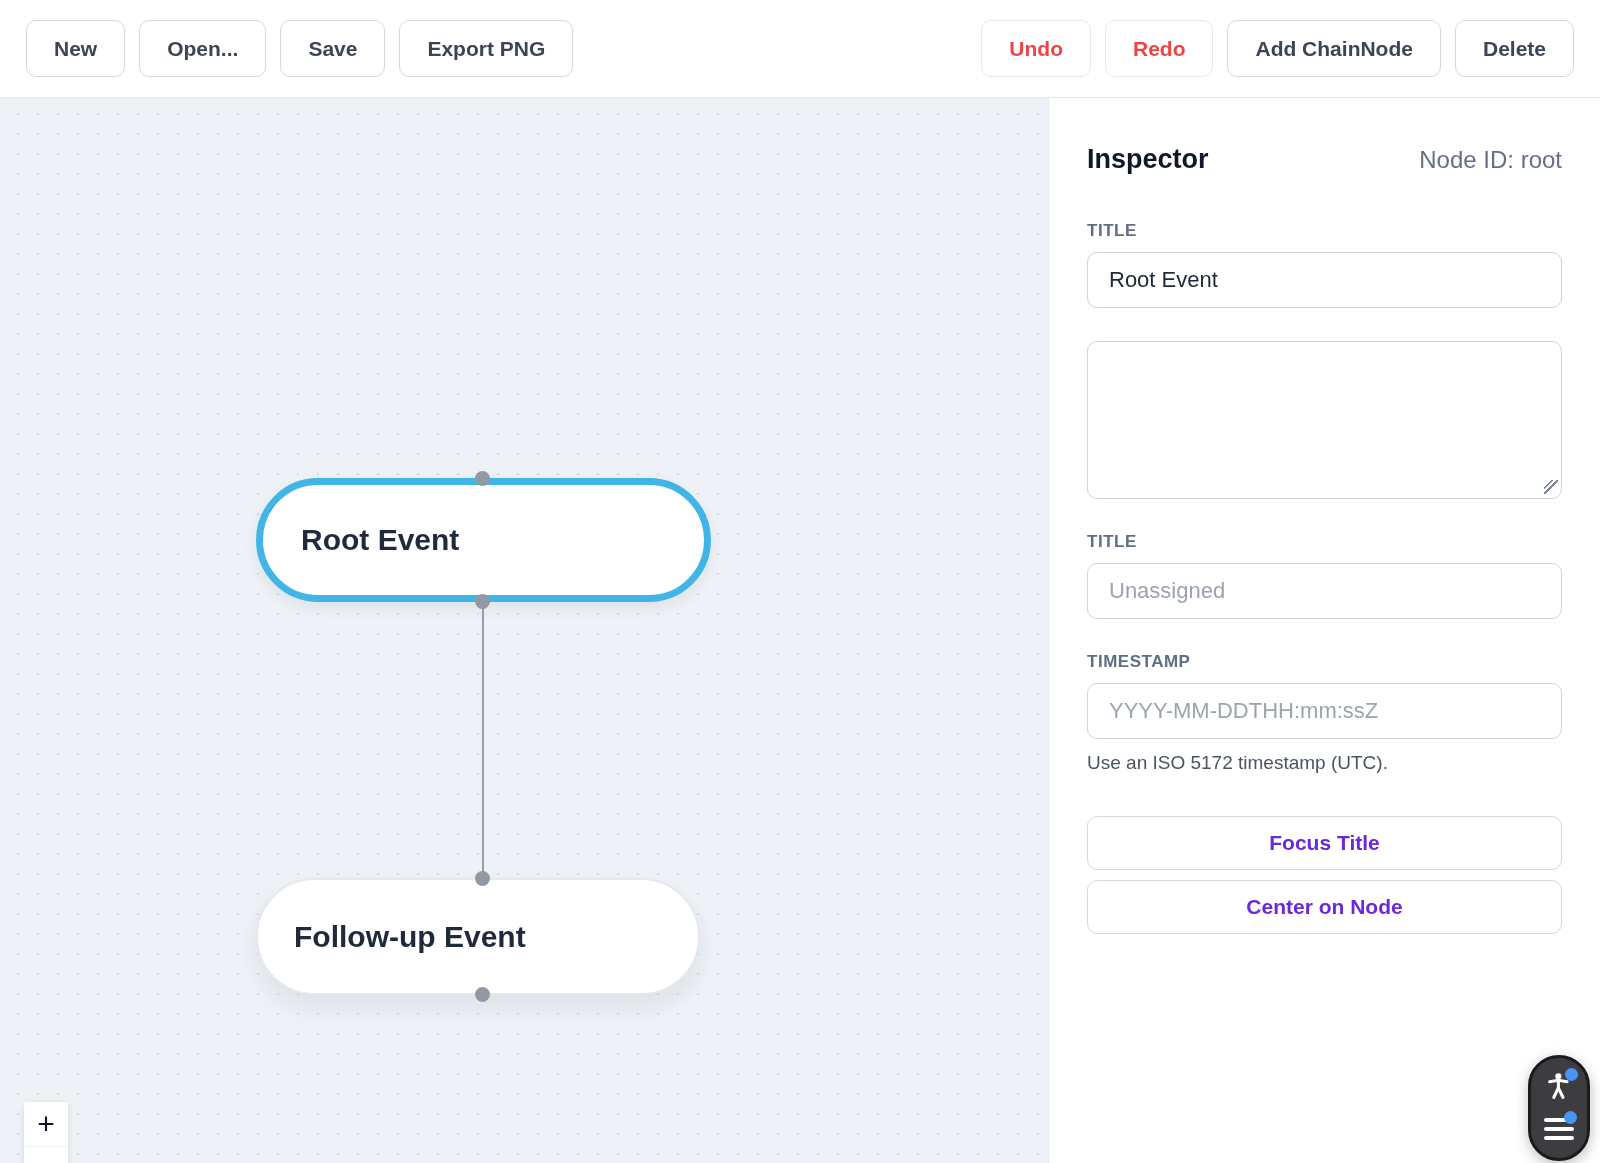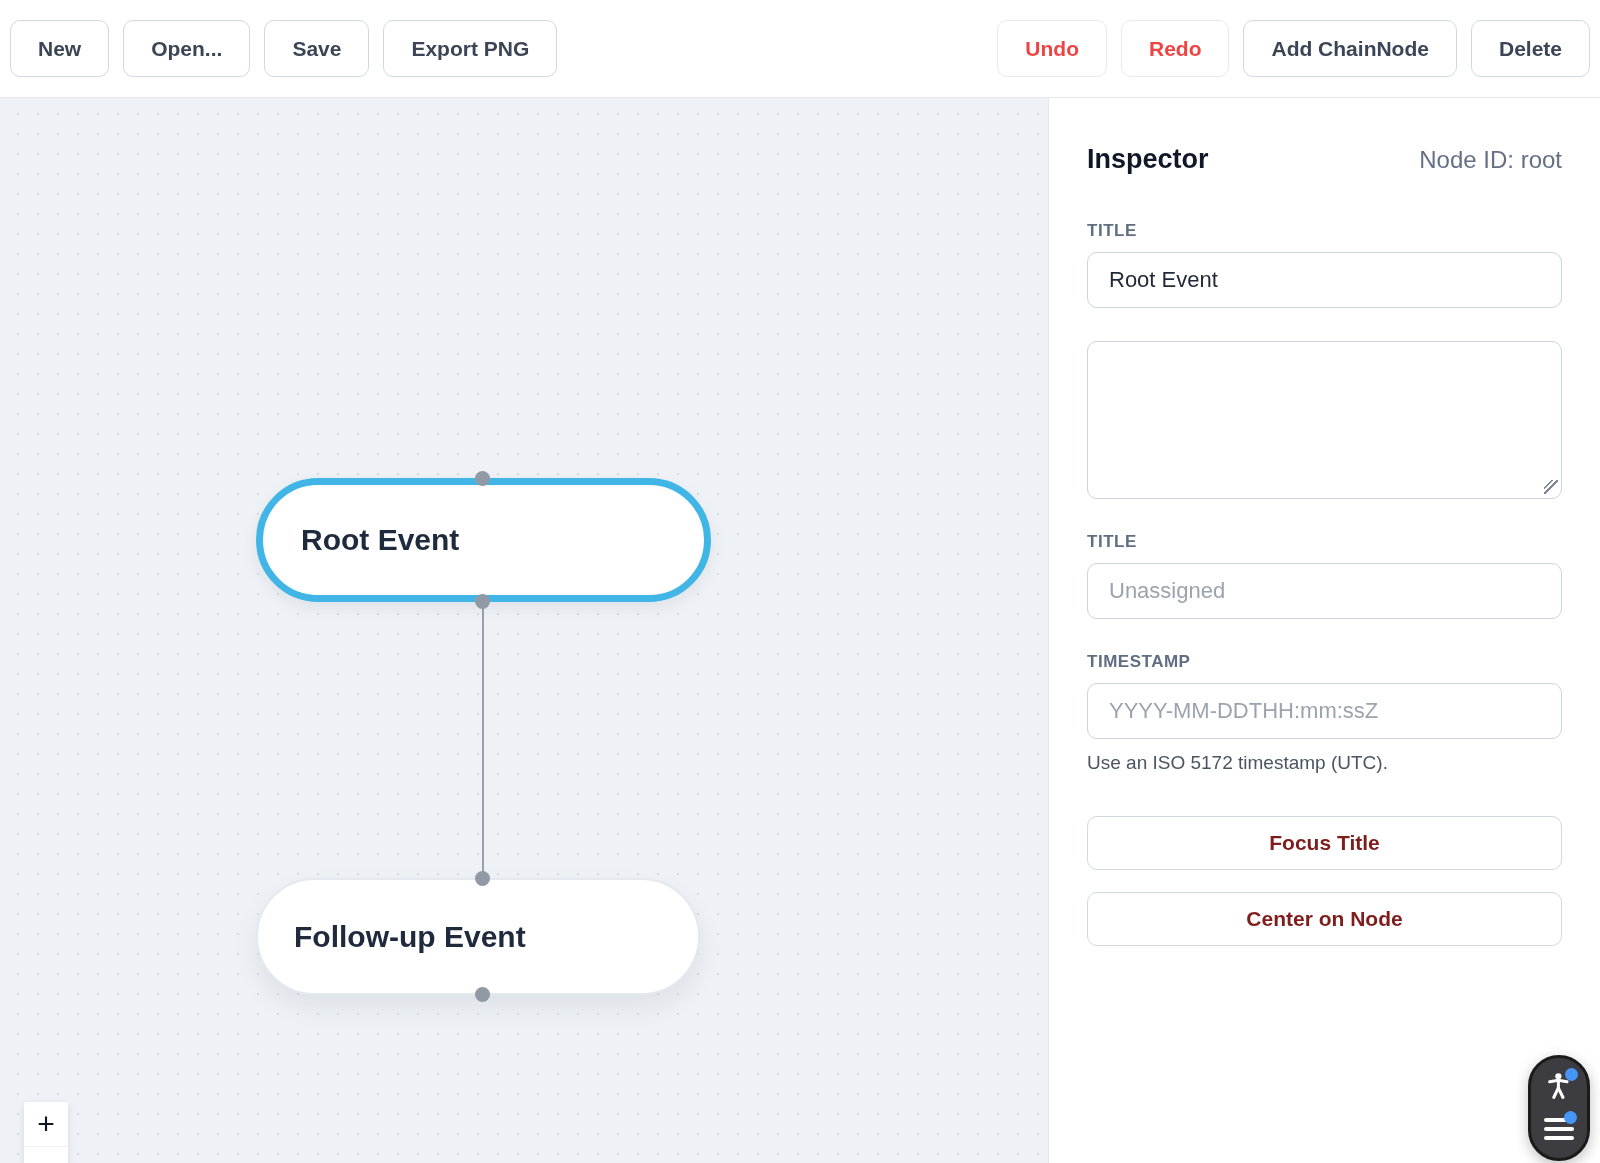--- a/index.html
+++ b/index.html
@@ -8,21 +8,21 @@
     width: 1600px; height: 1163px; overflow: hidden;
     font-family: "Liberation Sans", sans-serif;
     background: #ffffff;
   }
 
   
   .toolbar {
     height: 98px; background: #ffffff;
     border-bottom: 1px solid #e3e6ea;
     display: flex; align-items: center; justify-content: space-between;
-    padding: 0 10px;
+    padding: 0 26px;
   }
   .btn-group { display: flex; gap: 14px; }
   .tbtn {
     background: #fff; border: 1px solid #d3d9e0; border-radius: 10px;
     height: 57px; padding: 0 27px;
     font-family: inherit; font-size: 21px; font-weight: 600; color: #3b4556;
     display: flex; align-items: center; cursor: pointer;
   }
   .tbtn.disabled { color: #ef4444; border-color: #e7eaee; cursor: default; }
 
@@ -106,24 +106,24 @@
   .resize-grip {
     position: absolute; right: 4px; bottom: 5px; width: 14px; height: 14px;
     background:
       linear-gradient(135deg, transparent 0 5px, #7c8694 5px 7px, transparent 7px 9px, #7c8694 9px 11px, transparent 11px);
     pointer-events: none;
   }
   .help { font-size: 19px; color: #4a5562; margin-top: 13px; }
   .action-btn {
     width: 100%; height: 54px; background: #fff;
     border: 1px solid #d3d9e0; border-radius: 10px;
-    font-family: inherit; font-size: 21px; font-weight: 700; color: #7f1d1d;
+    font-family: inherit; font-size: 21px; font-weight: 700; color: #6d28d9;
     cursor: pointer; display: block;
   }
-  .action-btn + .action-btn { margin-top: 22px; }
+  .action-btn + .action-btn { margin-top: 10px; }
   .actions { margin-top: 42px; }
 
   
   .a11y-widget {
     position: fixed; left: 1528px; top: 1055px; width: 62px; height: 106px;
     background: #3d3d41; border: 3px solid #1b1b1e; border-radius: 34px;
     display: flex; flex-direction: column; align-items: center;
     justify-content: space-between; padding: 13px 0 15px;
     box-shadow: 0 4px 14px rgba(0,0,0,.25);
   }

